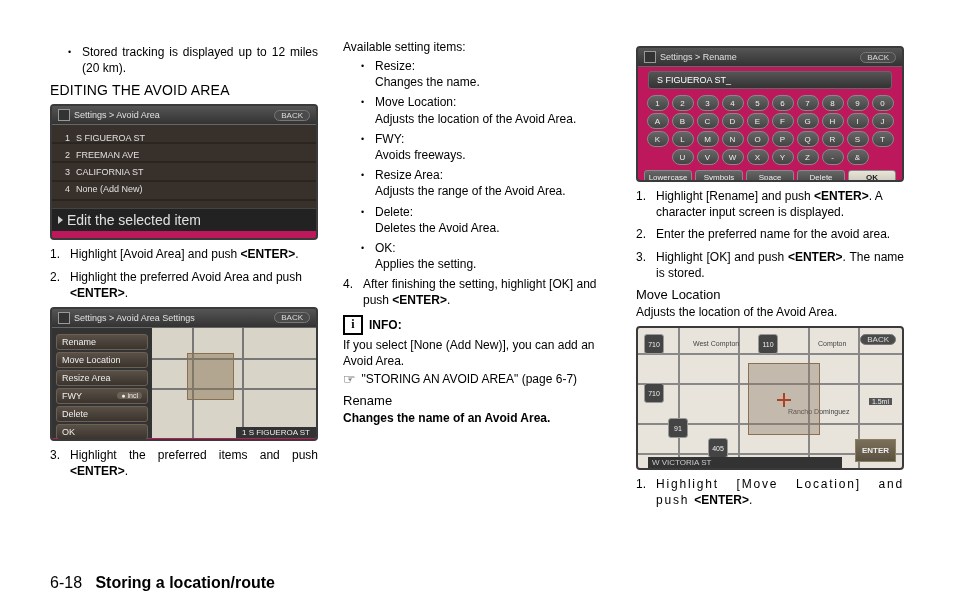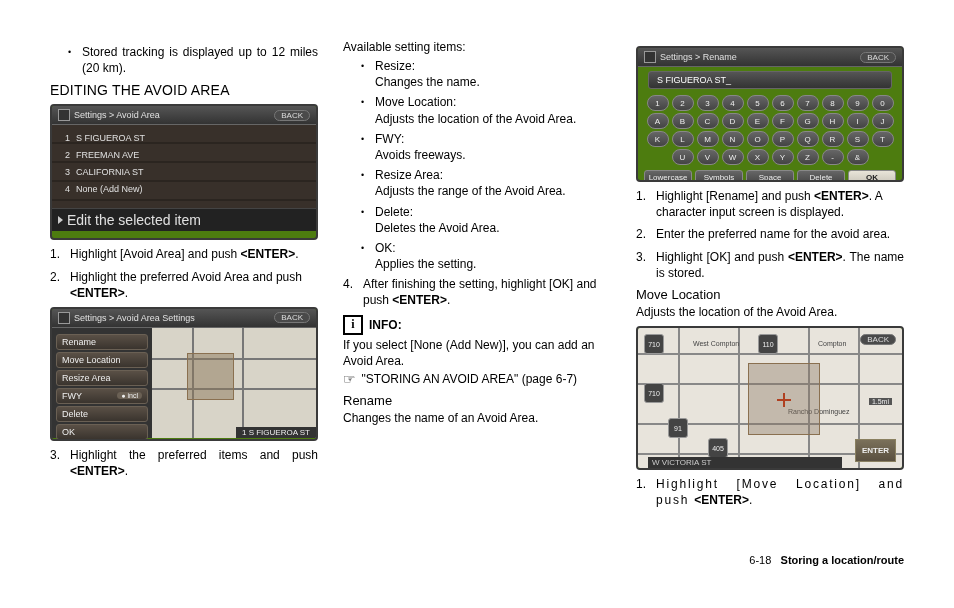--- a/index.html
+++ b/index.html
@@ -47,21 +47,21 @@
     margin: 6px 0 6px 0;
     letter-spacing: 0.2px;
   }
   .subheading {
     font-size: 13px;
     margin: 6px 0 2px 0;
   }
   .screenshot {
     border: 2px solid #3a3a3a;
     border-radius: 4px;
-    background: #4d7c0f;
+    background: #be185d;
     margin: 6px 0;
     overflow: hidden;
     color: #e0e0e0;
     font-size: 10px;
   }
   .ss-header {
     background: linear-gradient(#555,#333);
     padding: 3px 6px;
     display: flex;
     align-items: center;
@@ -228,23 +228,22 @@
   .info-icon {
     width:16px; height:16px; border:2px solid #000;
     display:flex; align-items:center; justify-content:center;
     font-family: Georgia, serif; font-weight:bold; font-size:12px;
   }
   .ref-row { display:flex; align-items:center; gap:6px; margin: 2px 0; }
   .ref-icon {
     font-size:14px;
   }
   .page-footer {
-    margin-top: 4px;
-    font-size: 11px;
-    text-align: right;
+    margin-top: 24px;
+    font-size: 16px;
   }
   .page-footer b { font-weight: bold; }
   .justify { text-align: justify; }
 </style>
 </head>
 <body>
 
 <div class="columns">
 
   <div class="col">
@@ -370,21 +369,21 @@
     <div class="info-row">
       <span class="info-icon">i</span>
       <b>INFO:</b>
     </div>
     <div style="line-height:1.35;">If you select [None (Add New)], you can add an Avoid Area.</div>
     <div class="ref-row">
       <span class="ref-icon">☞</span>
       <span>"STORING AN AVOID AREA" (page 6-7)</span>
     </div>
     <div class="subheading">Rename</div>
-    <div style="line-height:1.35;">Changes the name of an Avoid Area.</div>
+    <div style="line-height:1.35;font-weight:bold;">Changes the name of an Avoid Area.</div>
   </div>
 
   <div class="col">
 
     <div class="screenshot" style="height:132px;">
       <div class="ss-header">
         <span class="title-wrap">
             <span class="ss-icon"></span>
             <span>Settings &gt; Rename</span>
           </span>

